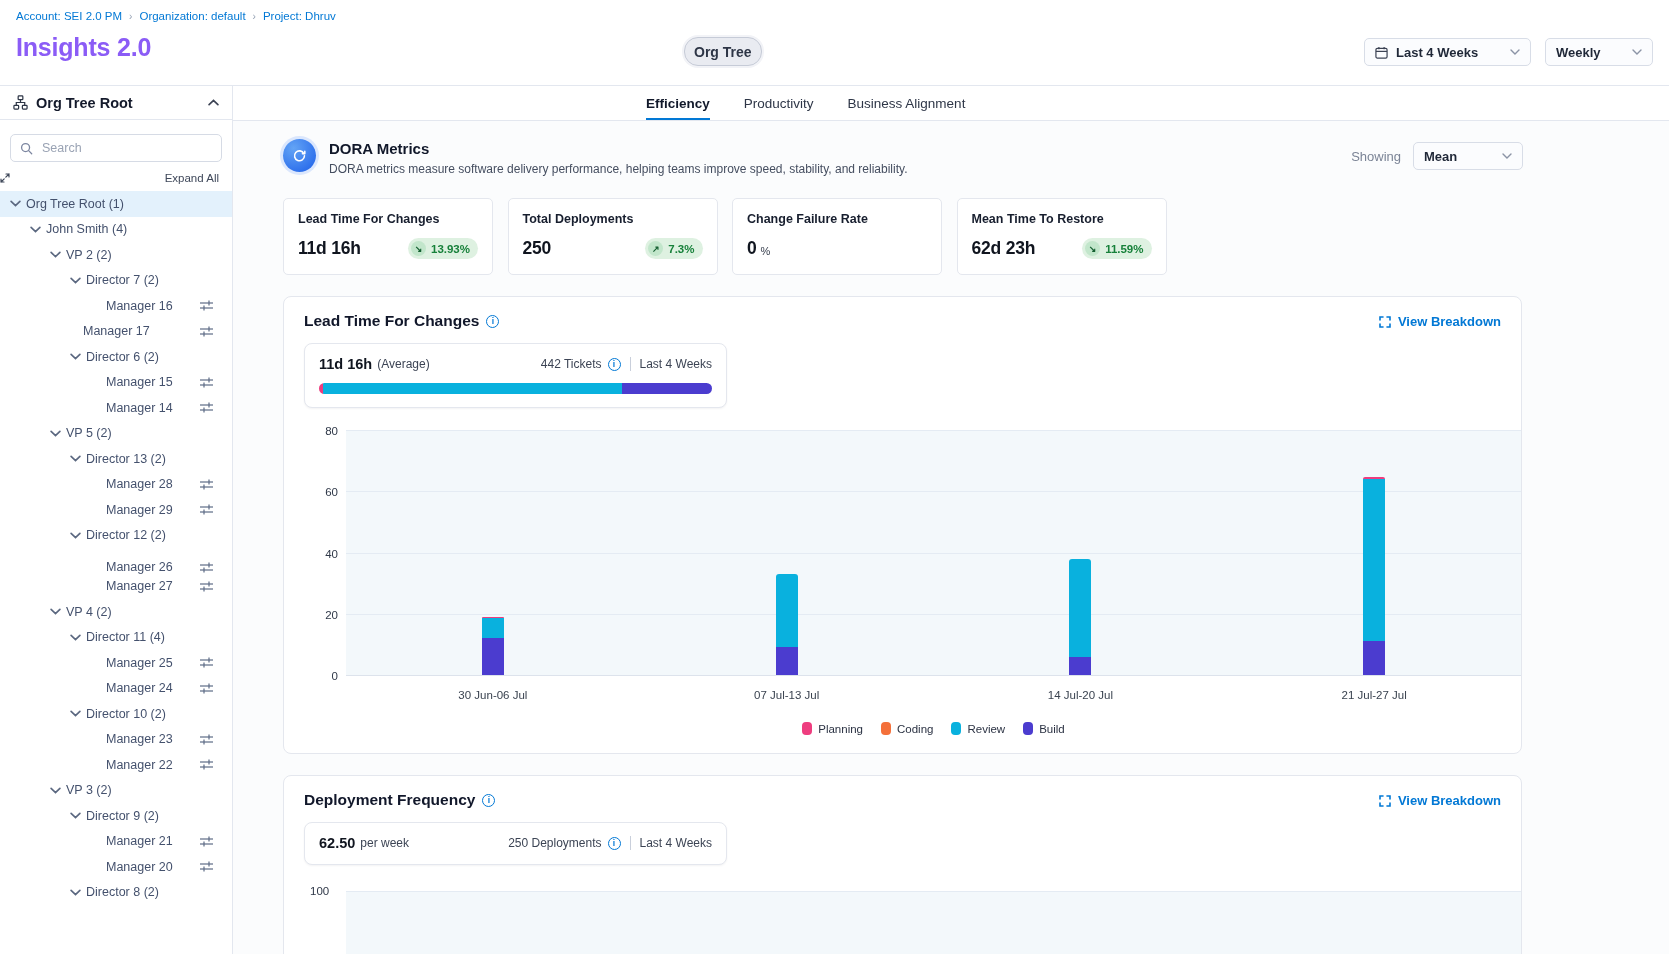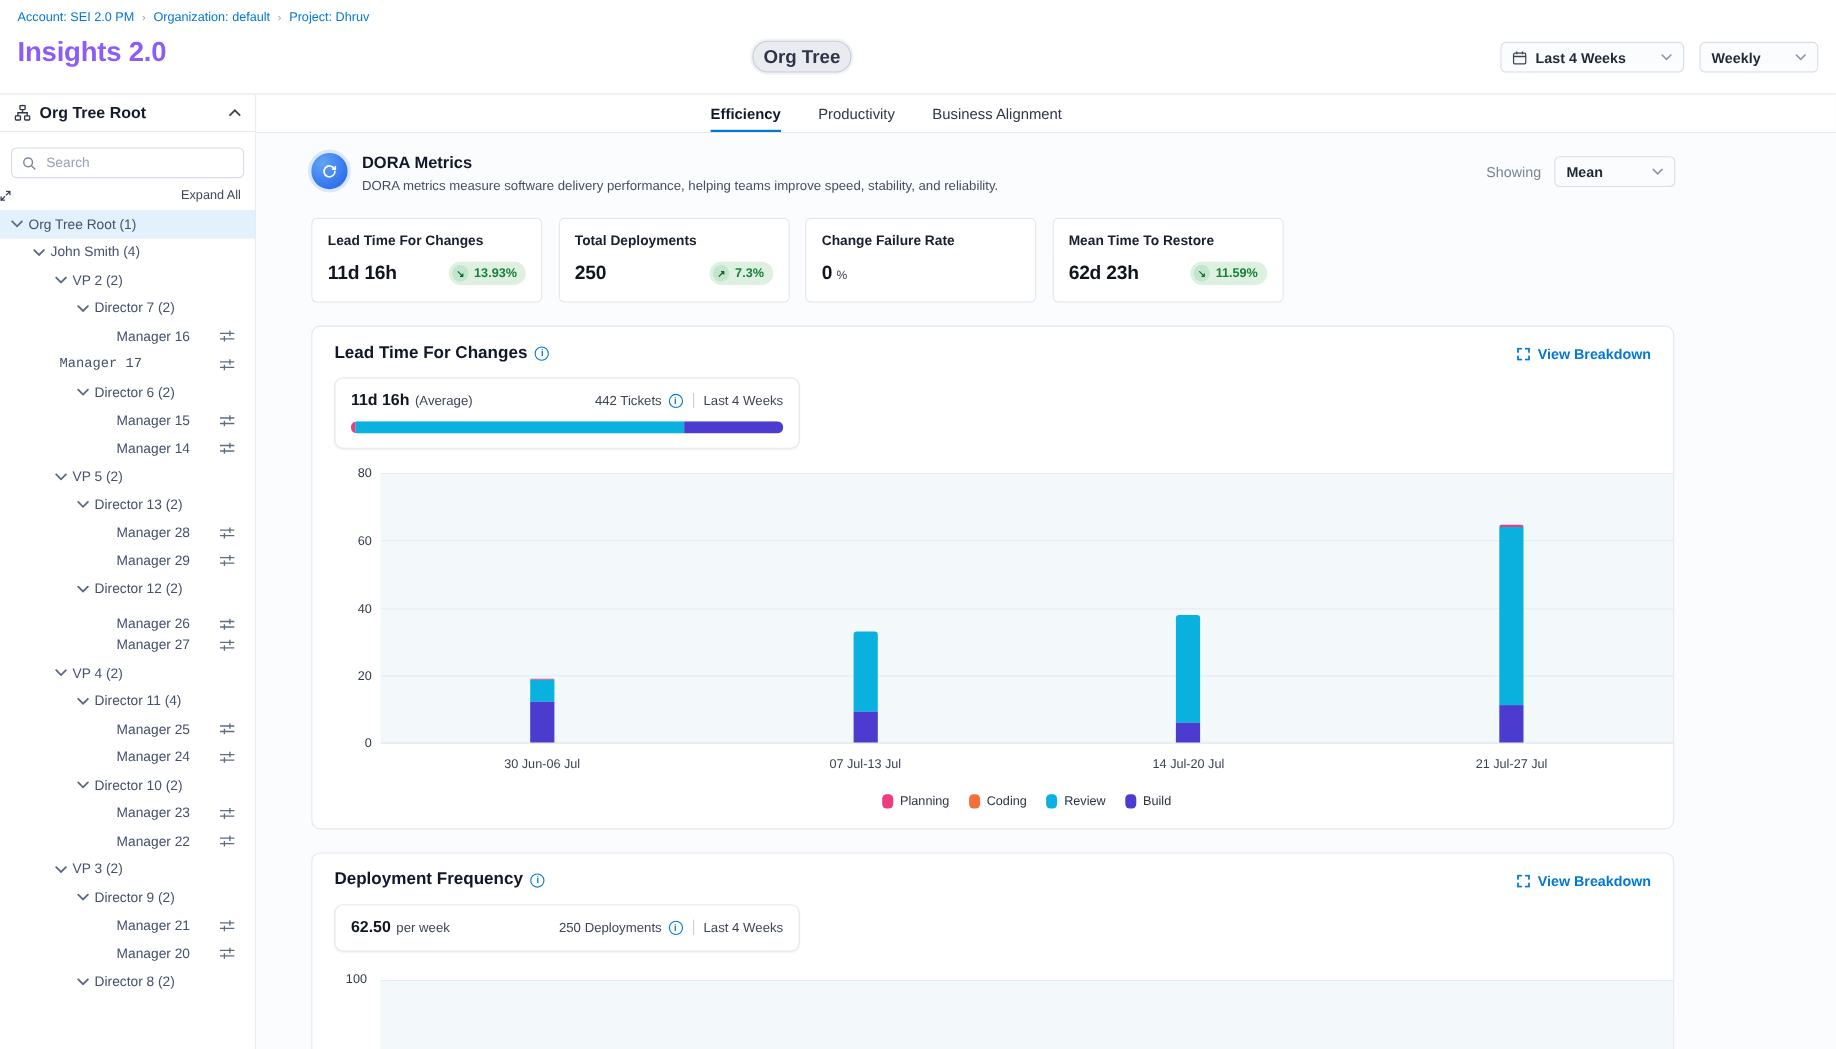--- a/index.html
+++ b/index.html
@@ -13,21 +13,21 @@
 
   
   .topbar { height:86px; border-bottom:1px solid #e3e7ef; position:relative; background:#fff; }
   .breadcrumb { position:absolute; top:10px; left:16px; display:flex; align-items:center; gap:7px; font-size:11.5px; }
   .crumb { color:#0278d5; cursor:pointer; }
   .crumb-sep { color:#94a0b3; font-size:10px; }
   .page-title { position:absolute; top:33px; left:16px; font-size:25px; font-weight:700; color:#8b5cf6; letter-spacing:-0.2px; }
   .org-tree-btn {
     position:absolute; top:37px; left:684px; height:29px; padding:0 9px;
     background:#e9ebf1; border:1px solid #c6cbd7; border-radius:14px;
-    font-size:17px; font-weight:600; color:#2d3546; display:flex; align-items:center;
+    font-size:14px; font-weight:600; color:#2d3546; display:flex; align-items:center;
     box-shadow:0 0 0 2px #f2f3f7; cursor:pointer;
   }
   .header-controls { position:absolute; top:38px; right:16px; display:flex; gap:14px; }
   .select {
     height:28px; border:1px solid #d8dde7; border-radius:5px; background:#fbfcfe;
     display:flex; align-items:center; padding:0 10px; gap:8px;
     font-size:13px; font-weight:600; color:#1f2737; cursor:pointer;
   }
   .select .chev { color:#8b94a6; margin-left:auto; }
   .select-daterange { width:167px; }
@@ -126,21 +126,21 @@
   .bar { position:absolute; bottom:0; width:22px; display:flex; flex-direction:column-reverse; }
   .bar .bseg { width:100%; }
   .xlabels { position:relative; margin-left:42px; width:1175px; height:16px; margin-top:13px; }
   .xlabel { position:absolute; transform:translateX(-50%); font-size:11.5px; color:#39424f; white-space:nowrap; }
   .legend { display:flex; justify-content:center; gap:18px; margin-top:17px; margin-left:42px; width:1175px; }
   .legend-item { display:flex; align-items:center; gap:6px; font-size:11.5px; color:#2b3243; }
   .swatch { width:10px; height:13px; border-radius:4px; }
 
   .plot2 { margin-left:42px; margin-top:26px; height:300px; background:#f3f8fb; width:1175px;
     border-top:1px solid #e4ebf3; position:relative; }
-  .plot2 .ylabel0 { position:absolute; top:-7px; left:-36px; width:28px; text-align:center;
+  .plot2 .ylabel0 { position:absolute; top:-7px; left:-36px; width:28px; text-align:left;
     font-size:11.5px; color:#2f3848; }
 </style>
 </head>
 <body>
 
 <div class="topbar">
   <div class="breadcrumb" id="breadcrumb">
       <span class="crumb">Account: SEI 2.0 PM</span>
       <span class="crumb-sep">›</span>
       <span class="crumb">Organization: default</span>
@@ -250,21 +250,21 @@
           <span class="tlabel">Manager 16</span>
           <span class="ticon">
             <svg width="15" height="13" viewBox="0 0 15 13">
               <line x1="1" y1="4" x2="14" y2="4" stroke="currentColor" stroke-width="1.2"></line>
               <line x1="1" y1="9" x2="14" y2="9" stroke="currentColor" stroke-width="1.2"></line>
               <line x1="10" y1="1.5" x2="10" y2="6.5" stroke="currentColor" stroke-width="1.2"></line>
               <line x1="5" y1="6.5" x2="5" y2="11.5" stroke="currentColor" stroke-width="1.2"></line>
             </svg>
           </span>
         </div>
-        <div class="tree-row" style="padding-left: 54px; font-family: Liberation Mono, monospace;">
+        <div class="tree-row" style="padding-left: 83px;">
           <span class="tlabel">Manager 17</span>
           <span class="ticon">
             <svg width="15" height="13" viewBox="0 0 15 13">
               <line x1="1" y1="4" x2="14" y2="4" stroke="currentColor" stroke-width="1.2"></line>
               <line x1="1" y1="9" x2="14" y2="9" stroke="currentColor" stroke-width="1.2"></line>
               <line x1="10" y1="1.5" x2="10" y2="6.5" stroke="currentColor" stroke-width="1.2"></line>
               <line x1="5" y1="6.5" x2="5" y2="11.5" stroke="currentColor" stroke-width="1.2"></line>
             </svg>
           </span>
         </div>

